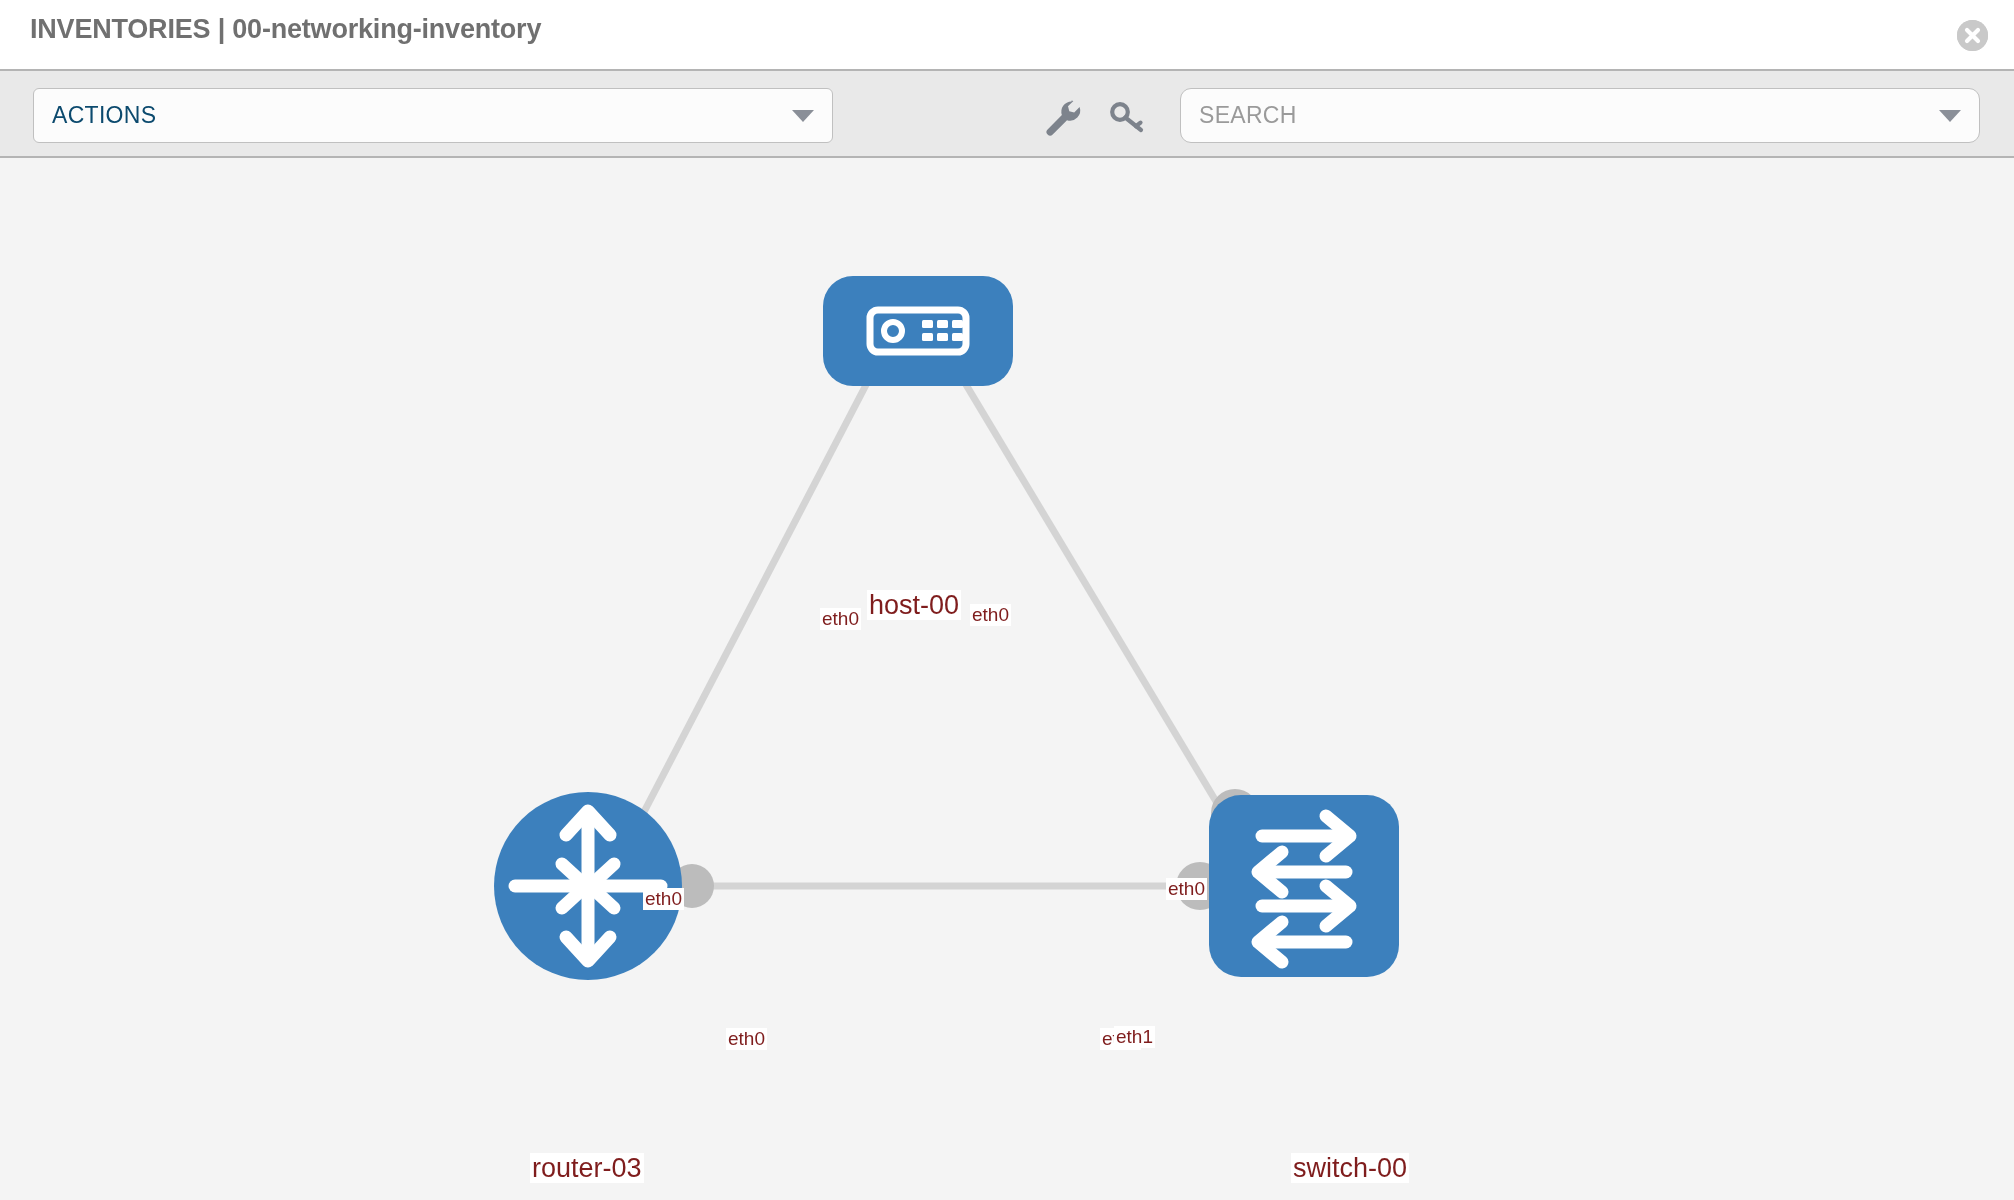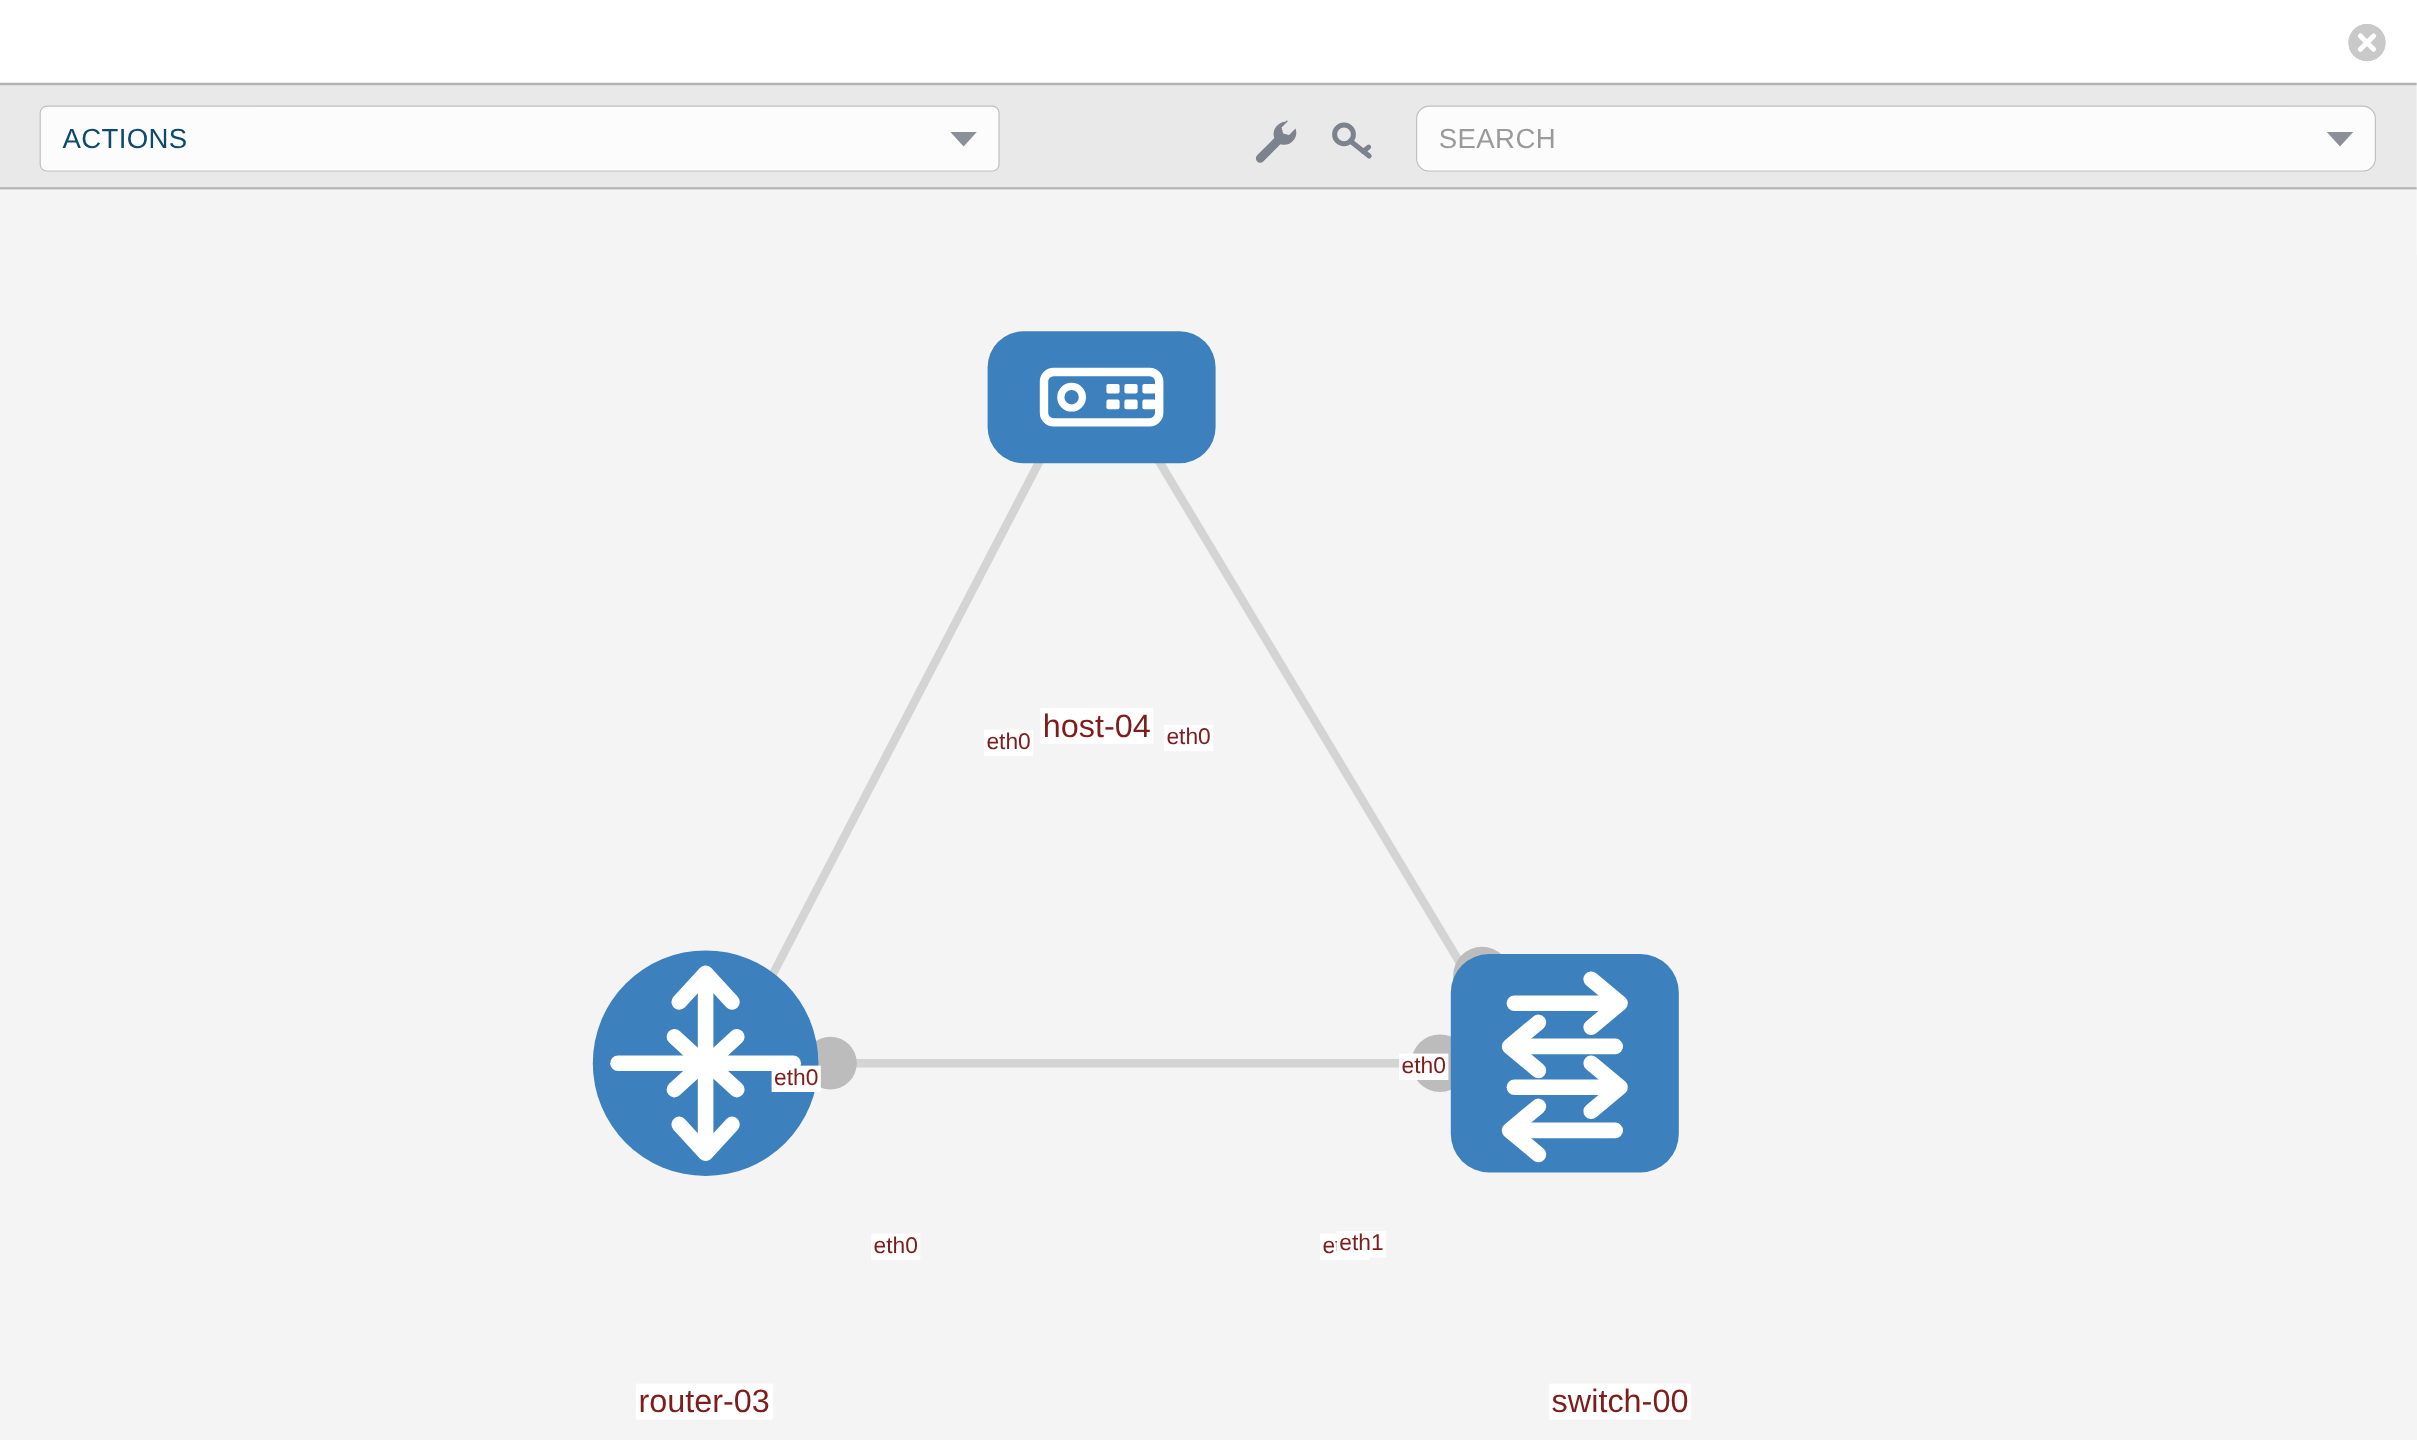--- a/index.html
+++ b/index.html
@@ -91,20 +91,21 @@
   }
   .lbl.node-name { font-size: 27px; }
   .lbl.iface     { font-size: 19px; }
 </style>
 </head>
 <body>
 
 <div id="app">
 
   <div class="header">
+    <div class="header-title">INVENTORIES | 00-networking-inventory</div>
     <div class="close-btn">
       <svg width="31" height="31" viewBox="0 0 31 31" aria-hidden="true">
         <circle cx="15.5" cy="15.5" r="15.5" fill="#c9c9c9"></circle>
         <path d="M10 10 L21 21 M21 10 L10 21" stroke="#ffffff" stroke-width="4.2" stroke-linecap="round"></path>
       </svg>
     </div>
   </div>
 
   <div class="toolbar">
 
@@ -201,21 +202,21 @@
 
           <path d="M1262 748 L1348 748"></path>
           <path d="M1326 728 L1350 748 L1326 768"></path>
 
           <path d="M1346 784 L1260 784"></path>
           <path d="M1282 764 L1258 784 L1282 804"></path>
         </g>
       </g>
     </svg>
 
-    <div class="lbl node-name" style="left:867px; top:432px;">host-04</div>
+    <div class="lbl node-name" style="left:867px; top:432px;">host-00</div>
     <div class="lbl iface" style="left:820px; top:450px;">eth0</div>
     <div class="lbl iface" style="left:970px; top:446px;">eth0</div>
 
     <div class="lbl iface" style="left:643px; top:730px;">eth0</div>
     <div class="lbl iface" style="left:1166px; top:720px;">eth0</div>
 
     <div class="lbl iface" style="left:726px; top:870px;">eth0</div>
 
     <div class="lbl iface" style="left:1100px; top:870px;">eth0</div>
     <div class="lbl iface" style="left:1114px; top:868px;">eth1</div>

